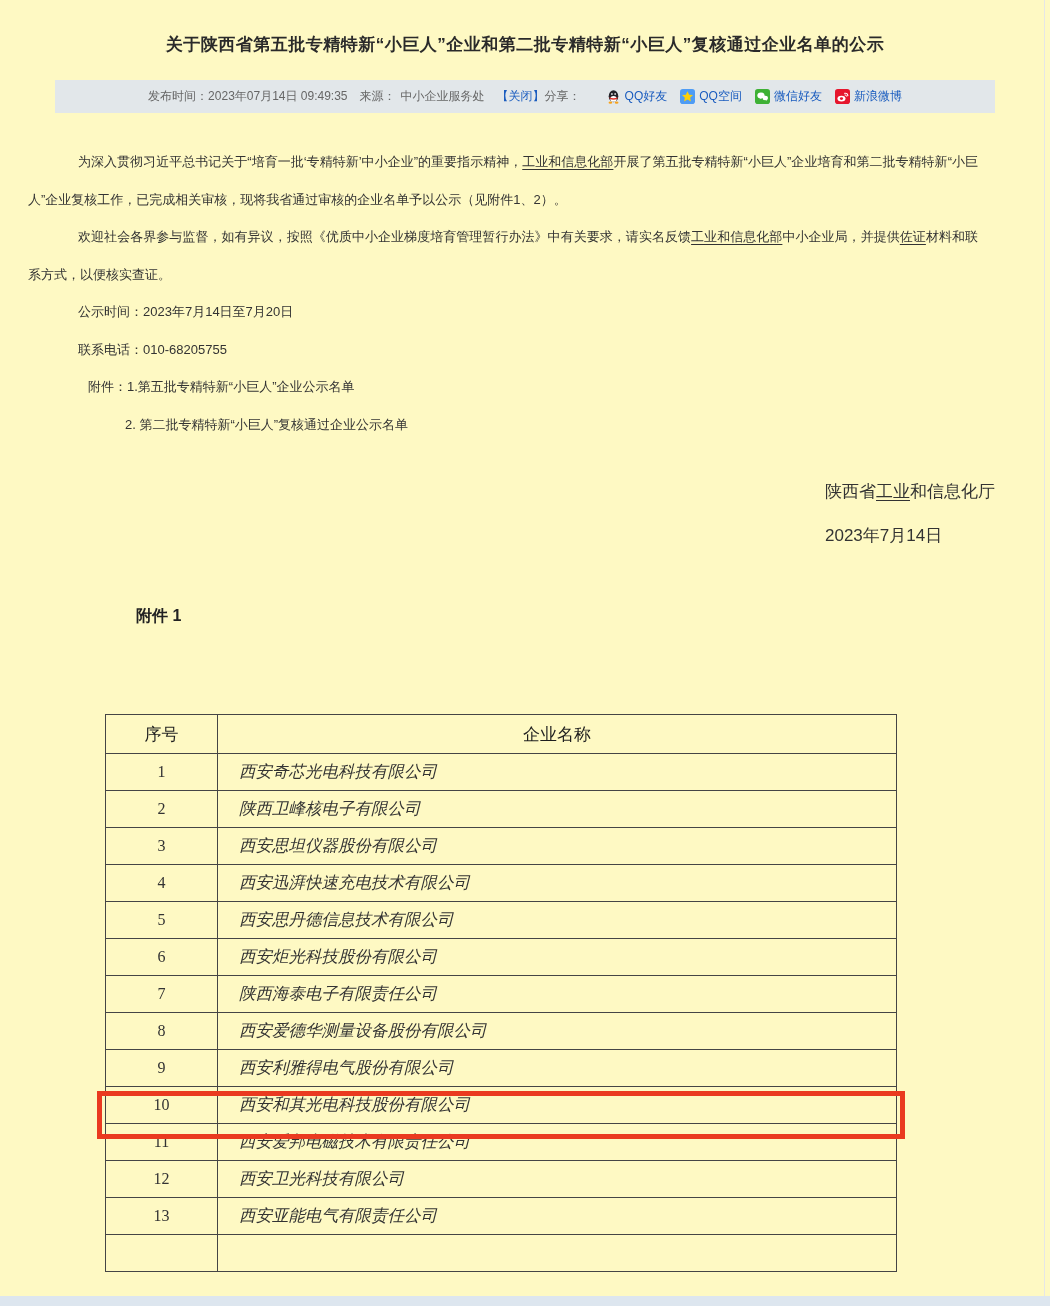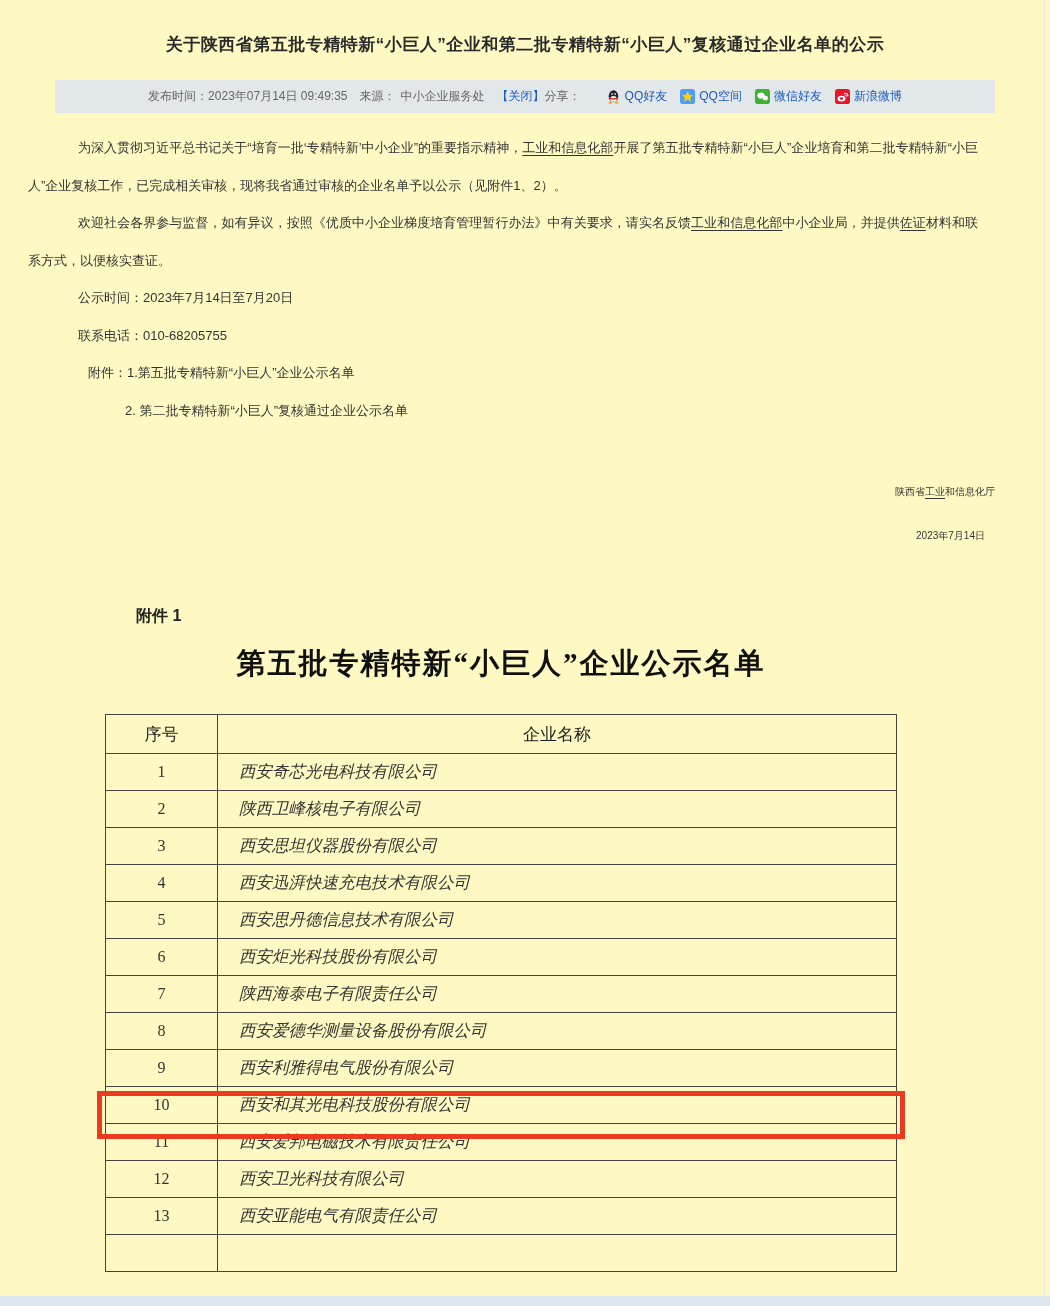--- a/index.html
+++ b/index.html
@@ -18,30 +18,30 @@
     display:flex;align-items:center;justify-content:center;
     font-size:12px;color:#666;white-space:nowrap;
   }
   .meta-bar .sp{display:inline-block;width:12px;}
   .meta-bar .sp-s{display:inline-block;width:5px;}
   a.link{color:#1a5cbf;text-decoration:none;cursor:pointer;}
   .share-item{display:inline-flex;align-items:center;gap:4px;margin-left:13px;color:#1a5cbf;text-decoration:none;cursor:pointer;}
   .icon{width:15px;height:15px;display:inline-block;flex:0 0 15px;}
   
   .body-text{
-    position:absolute;left:28px;top:129px;width:950px;
+    position:absolute;left:28px;top:143px;width:950px;
     font-size:13px;line-height:37.5px;color:#333;
   }
   .para{margin:0;text-align:justify;text-indent:50px;}
   .bline{margin:0;text-indent:50px;}
   .att-line1{margin:0;text-indent:60px;}
   .att-line2{margin:0;text-indent:97px;}
   .uline{text-decoration:underline;text-underline-offset:3px;}
   
-  .signature{position:absolute;right:55px;top:482px;text-align:right;font-size:10px;color:#333;}
+  .signature{position:absolute;right:55px;top:482px;text-align:left;font-size:17px;color:#333;}
   .sig-org{line-height:20px;}
   .sig-date{line-height:20px;margin-top:24px;margin-right:10px;}
   
   .att1-label{position:absolute;left:115px;top:606px;font-size:16px;font-weight:bold;color:#222;padding-left:21px;}
   .att1-title{
     position:absolute;left:105px;top:644px;width:792px;text-align:center;
     font-family:"Liberation Serif","DejaVu Serif",serif;
     font-size:29px;font-weight:bold;color:#101010;letter-spacing:2px;margin:0;
   }
   
@@ -135,21 +135,20 @@
     <p class="att-line1">附件：1.第五批专精特新“小巨人”企业公示名单</p>
     <p class="att-line2">2. 第二批专精特新“小巨人”复核通过企业公示名单</p>
   </div>
 
   <div class="signature">
     <div class="sig-org"><span>陕西省</span><span class="uline">工业</span><span>和信息化厅</span></div>
     <div class="sig-date">2023年7月14日</div>
   </div>
 
   <div class="att1-label">附件 1</div>
-  <h2 class="att1-title">第五批专精特新“小巨人”企业公示名单</h2>
 
   <table class="list-table">
     <colgroup>
         <col class="col-no">
         <col>
       </colgroup>
     <thead>
       <tr>
         <th>序号</th>
         <th>企业名称</th>

